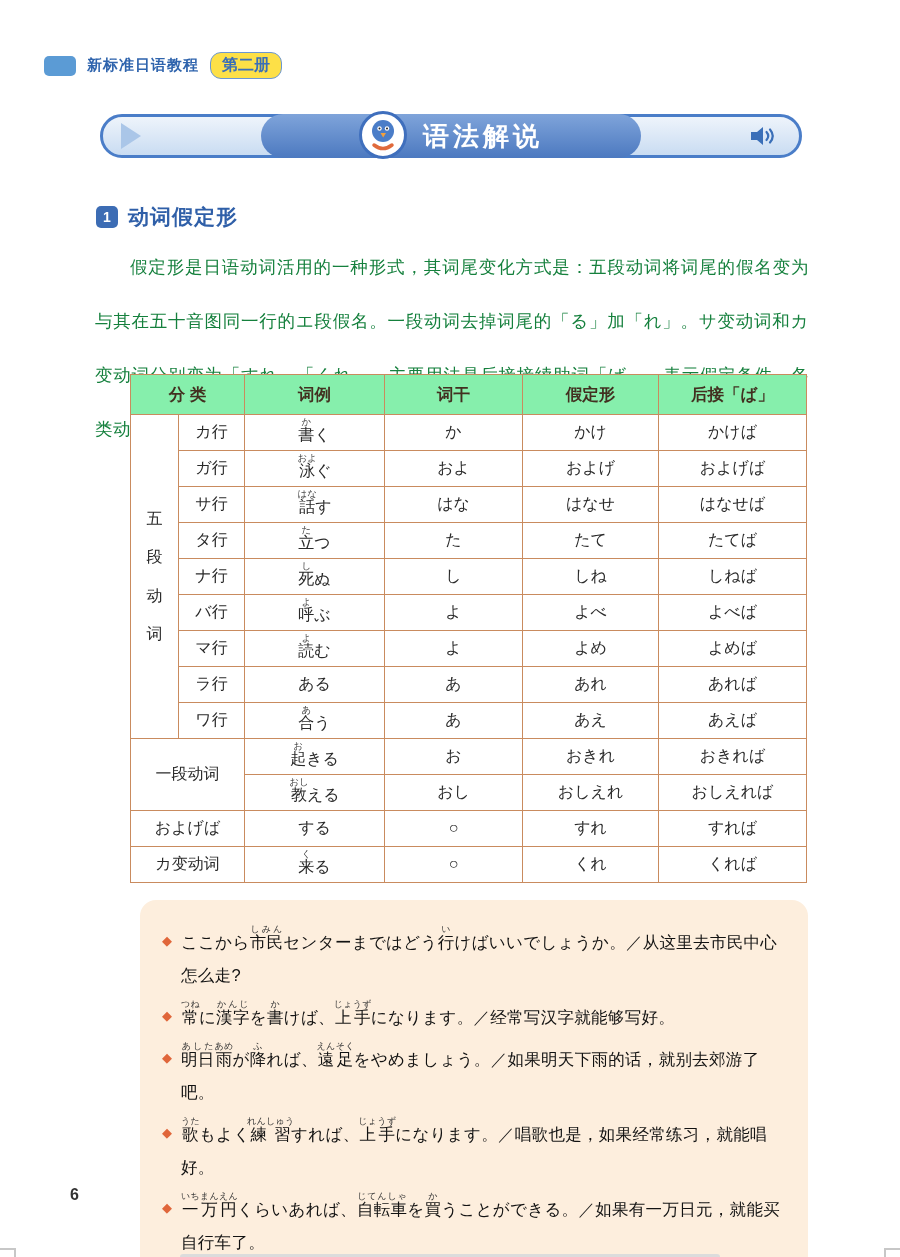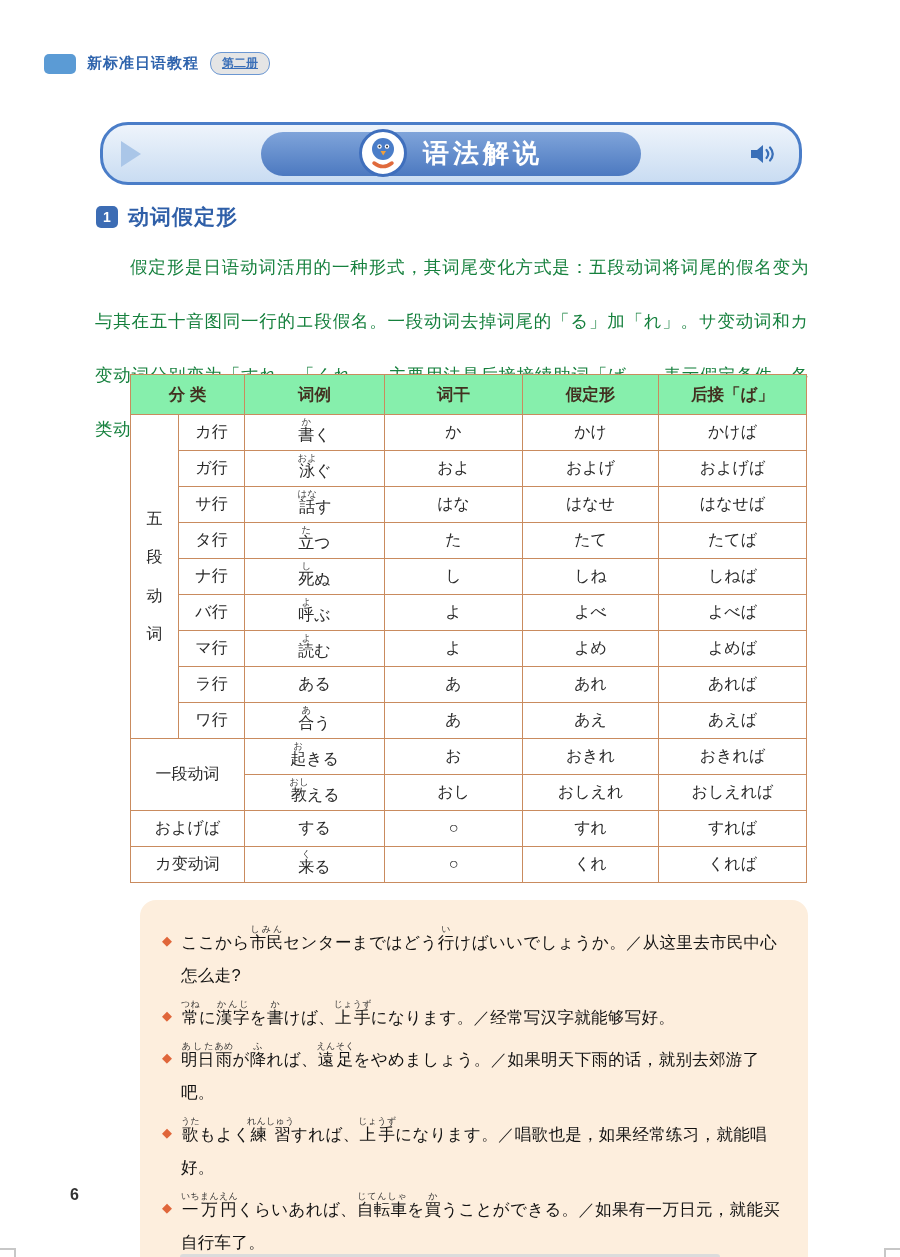--- a/index.html
+++ b/index.html
@@ -8,27 +8,27 @@
   .page {
     position: relative; width: 900px; height: 1257px;
     background: #ffffff; overflow: hidden; margin: 0 auto;
   }
 
   
   .topbar { position: absolute; top: 52px; left: 6px; display: flex; align-items: center; gap: 11px; margin-left: 38px; }
   .logo-mark { width: 32px; height: 20px; border-radius: 5px; background: #5b9bd5; display: inline-block; }
   .brand { color: #2f64ad; font-weight: bold; font-size: 15px; letter-spacing: 1px; }
   .badge {
-    font-size: 12px; color: #3a6fb8; border: 1.5px solid #6b97d2; background: #e5e5e5;
-    border-radius: 11px; padding: 2px 11px; font-weight: bold; text-decoration: underline;
+    font-size: 16px; color: #3a6fb8; border: 1.5px solid #6b97d2; background: #fde047;
+    border-radius: 11px; padding: 2px 11px; font-weight: bold;
   }
 
   
   .banner {
-    position: absolute; top: 122px; left: 100px; width: 702px; height: 63px;
+    position: absolute; top: 114px; left: 100px; width: 702px; height: 44px;
     border: 3px solid #4a7dc8; border-radius: 28px;
     background: linear-gradient(180deg, #eef4fb, #c9dcf2);
   }
   .banner-chevron {
     position: absolute; left: 18px; top: 50%; transform: translateY(-50%);
     width: 0; height: 0;
     border-left: 20px solid #aac6e8; border-top: 13px solid transparent; border-bottom: 13px solid transparent;
   }
   .banner-center {
     position: absolute; left: 50%; top: 50%; transform: translate(-50%,-50%);

